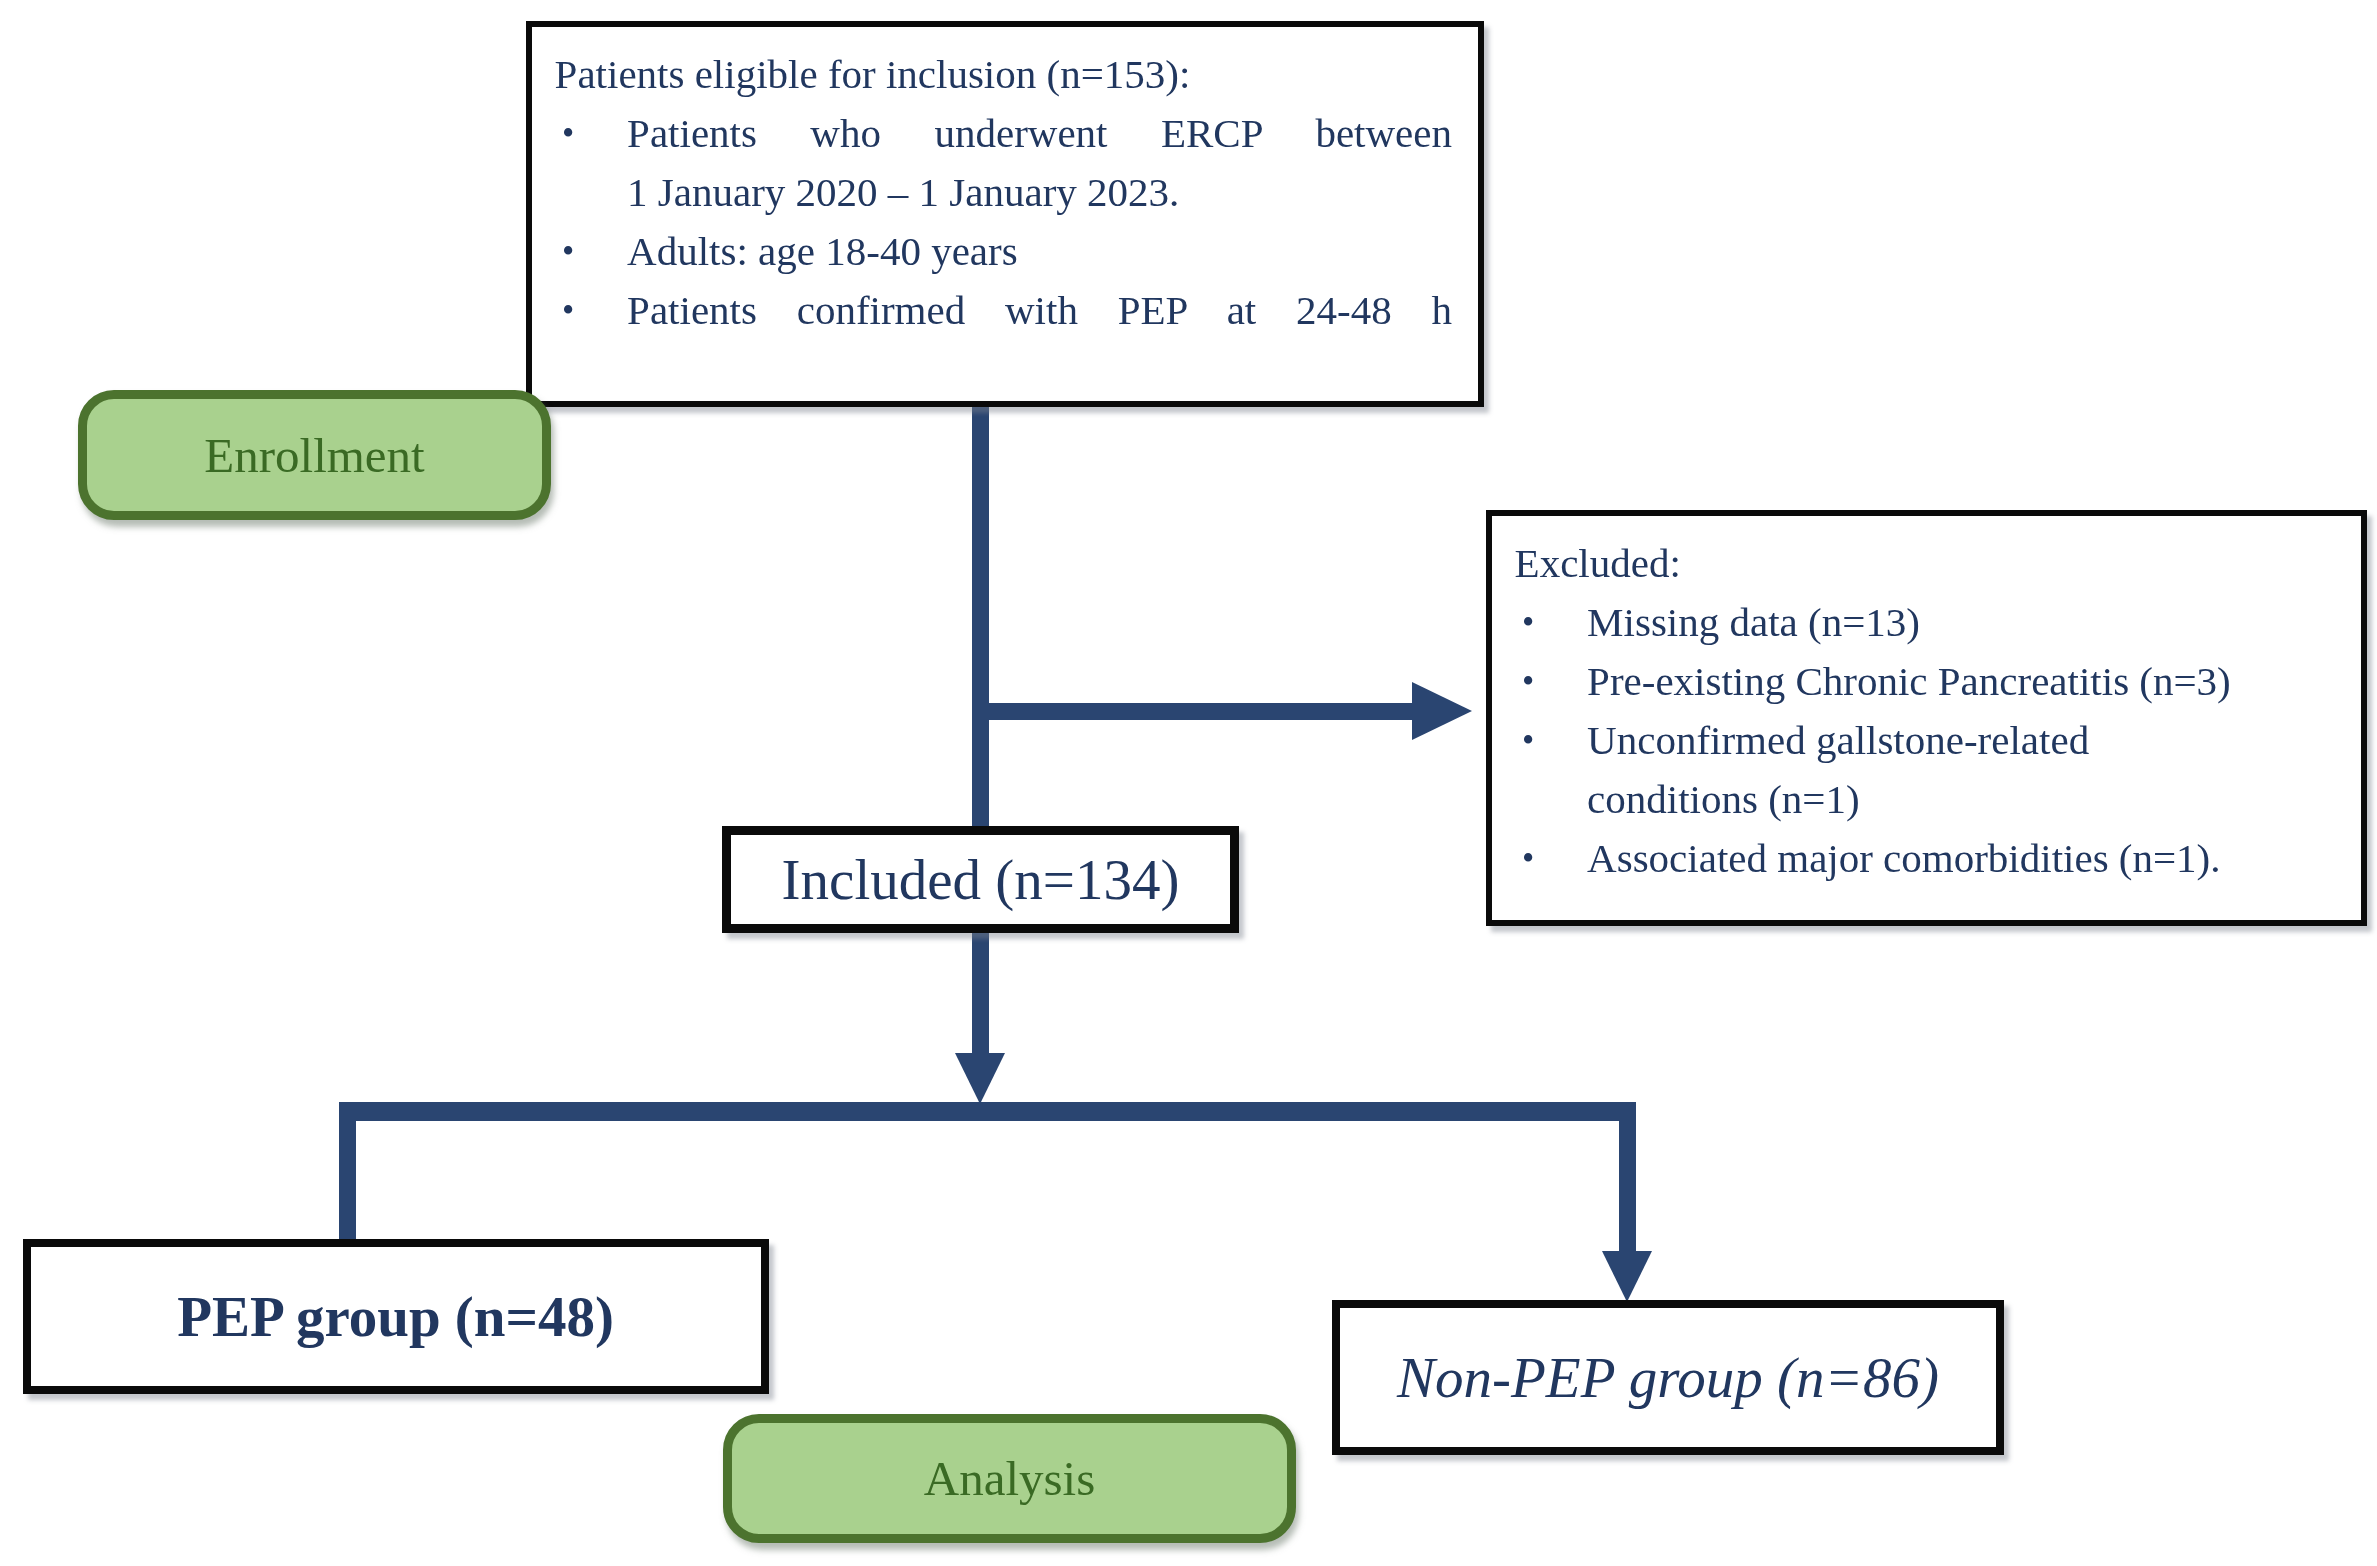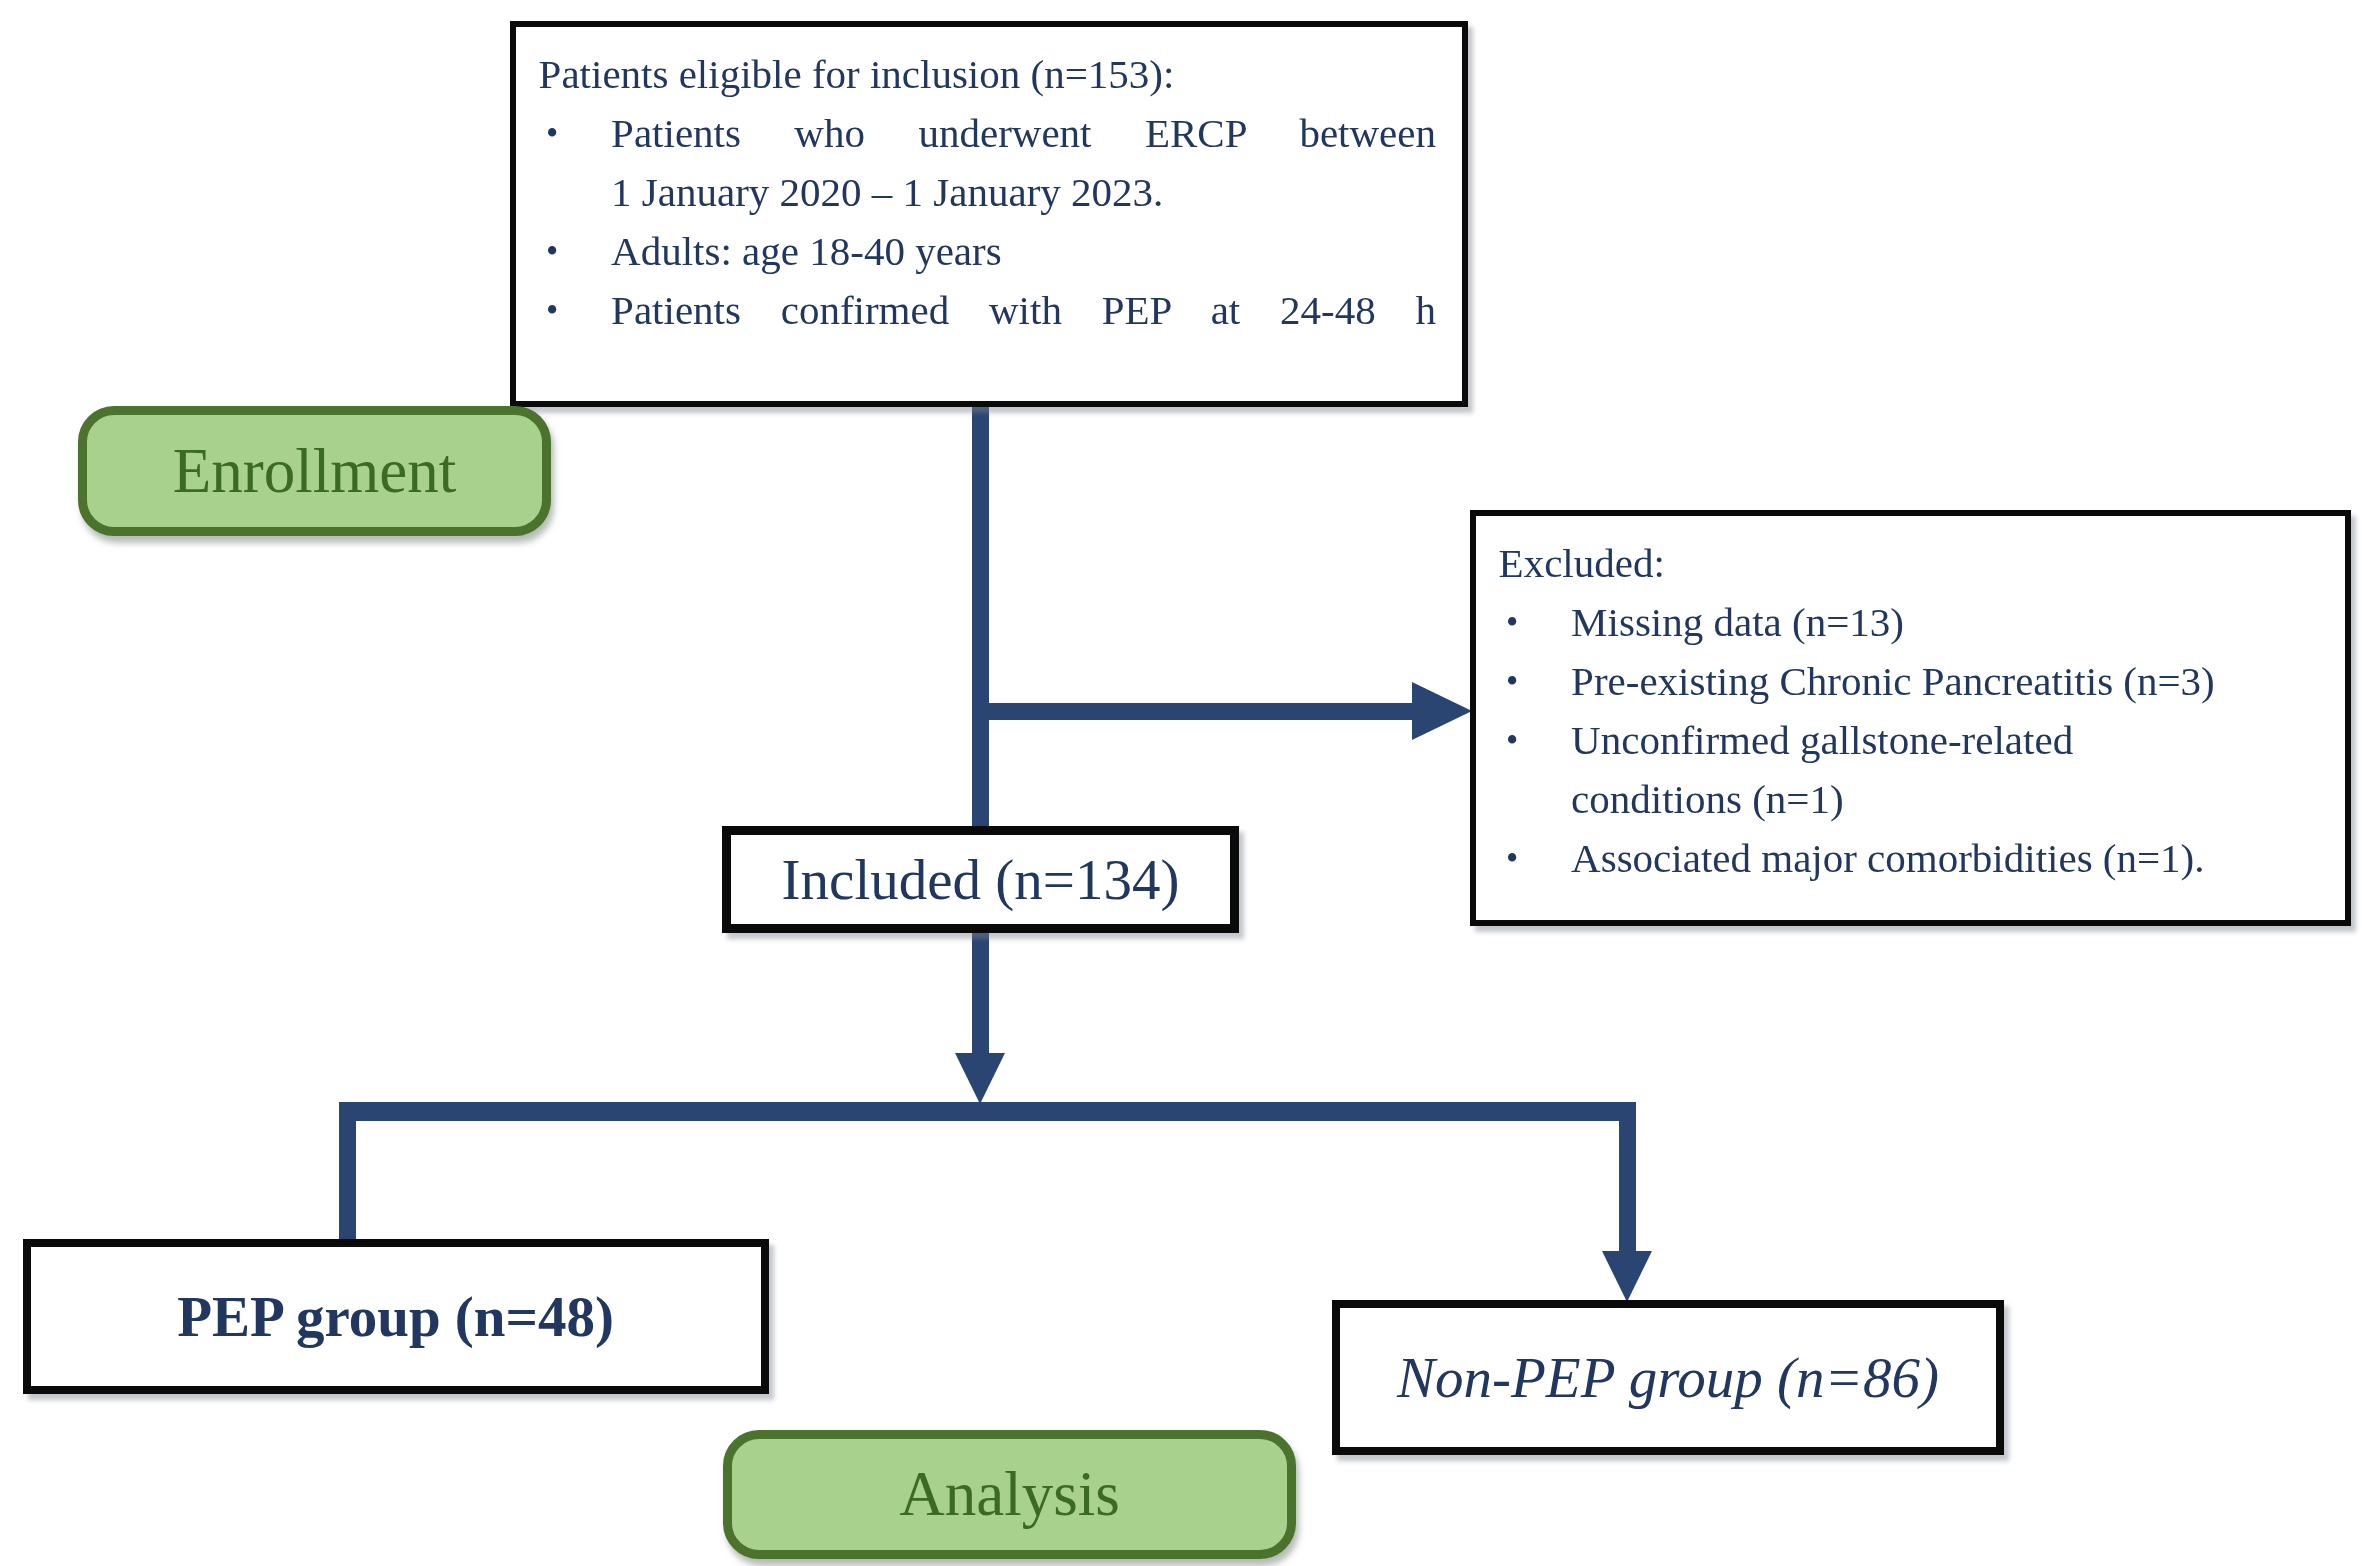--- a/index.html
+++ b/index.html
@@ -14,36 +14,35 @@
   .line{position:absolute;background:#2a4571;z-index:1;}
   .tri{position:absolute;width:0;height:0;z-index:1;}
   .tri-down{border-left:25px solid transparent;border-right:25px solid transparent;border-top:51px solid #2a4571;}
   .tri-right{border-top:29px solid transparent;border-bottom:29px solid transparent;border-left:60px solid #2a4571;}
   
   .box{
     position:absolute;background:#ffffff;border:6.8px solid #0a0a0a;
     box-sizing:border-box;z-index:2;color:#21375f;
     box-shadow:4.5px 6px 4.5px rgba(125,130,142,0.45);
   }
-  .text-box{font-size:41px;line-height:59px;}
+  .text-box{font-size:41px;line-height:59px;margin-left:16px;}
   .label-box{display:flex;align-items:center;justify-content:center;font-size:57px;}
   .pad{padding:18px 26px 0 22.6px;}
   .bullet-row{display:flex;align-items:flex-start;}
   .marker{flex:0 0 65px;padding-left:7.5px;font-size:35px;line-height:59px;}
   .btext{flex:1 1 auto;}
   .bline{text-align:left;}
   .bline.j{text-align:justify;text-align-last:justify;}
   
   .badge{
     position:absolute;z-index:4;box-sizing:border-box;
     background:#a9d18e;border:9.8px solid #4c732e;border-radius:36px;
     display:flex;align-items:center;justify-content:center;
-    color:#3a6a24;font-size:63px;
+    color:#3a6a24;font-size:49px;
     box-shadow:3px 6.8px 6.8px rgba(110,124,110,0.5);
-    margin-top:16px;
   }
 </style>
 </head>
 <body>
 
 <div class="canvas">
 
   <div class="line" style="left:972px;top:407px;width:16.6px;height:650px;"></div>
   <div class="tri tri-down" style="left:955px;top:1053px;"></div>
 

